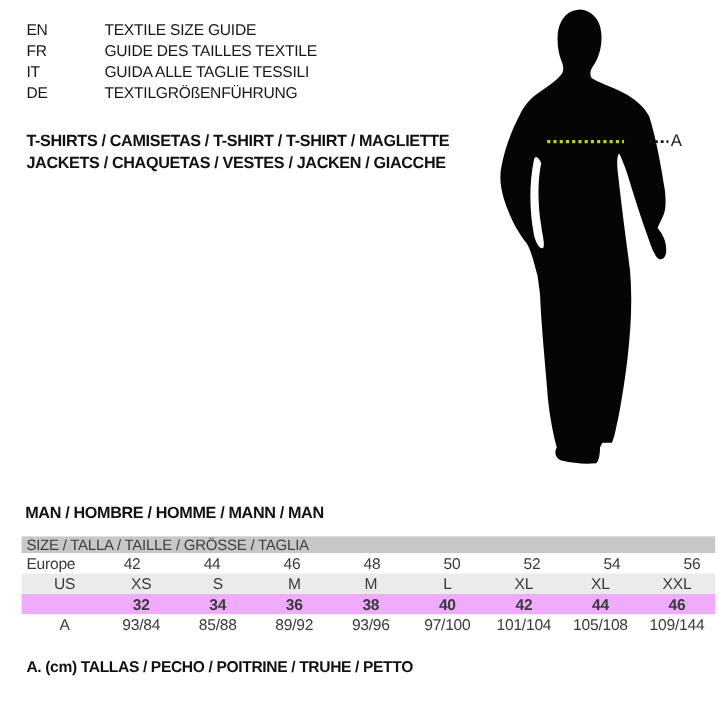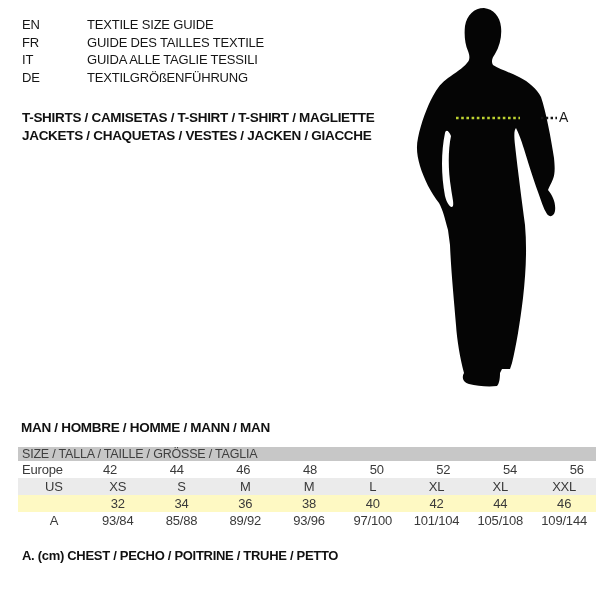--- a/index.html
+++ b/index.html
@@ -20,21 +20,21 @@
   .figure-wrap svg{display:block;width:100%;height:100%;}
   .measure-label{position:absolute;left:559px;top:109px;font-size:14px;color:#1a1a1a;line-height:16px;}
   
   .section-title{position:absolute;left:21px;top:420px;font-size:13.5px;font-weight:700;letter-spacing:-0.3px;color:#111;white-space:nowrap;}
   
   .size-table{position:absolute;left:18px;top:447px;width:578px;}
   .thead{height:14px;line-height:14px;background:#c7c7c7;font-size:12.5px;color:#3f3f3f;padding-left:4px;letter-spacing:-0.2px;}
   .trow{display:flex;height:17px;line-height:17px;font-size:13px;color:#3a3a3a;letter-spacing:-0.2px;}
   .trow-0{background:#ffffff;gap:28px;}
   .trow-1{background:#ebebeb;}
-  .trow-2{background:#fef9c3;}
+  .trow-2{background:#f0abfc;font-weight:bold;}
   .trow-3{background:#ffffff;height:18px;line-height:18px;}
   .tlabel{flex:0 0 65px;padding-left:4px;text-align:left;}
   .tval{flex:1 1 0;text-align:center;}
   
   .footnote{position:absolute;left:22px;top:548px;font-size:13px;font-weight:700;letter-spacing:-0.3px;color:#111;white-space:nowrap;}
 </style>
 </head>
 <body>
 
 <div class="canvas">
@@ -158,15 +158,15 @@
           <span class="tval">89/92</span>
           <span class="tval">93/96</span>
           <span class="tval">97/100</span>
           <span class="tval">101/104</span>
           <span class="tval">105/108</span>
           <span class="tval">109/144</span>
         </div>
       </div>
   </div>
 
-  <div class="footnote">A. (cm) CHEST / PECHO / POITRINE / TRUHE / PETTO</div>
+  <div class="footnote">A. (cm) TALLAS / PECHO / POITRINE / TRUHE / PETTO</div>
 
 </div>
 
 </body></html>

